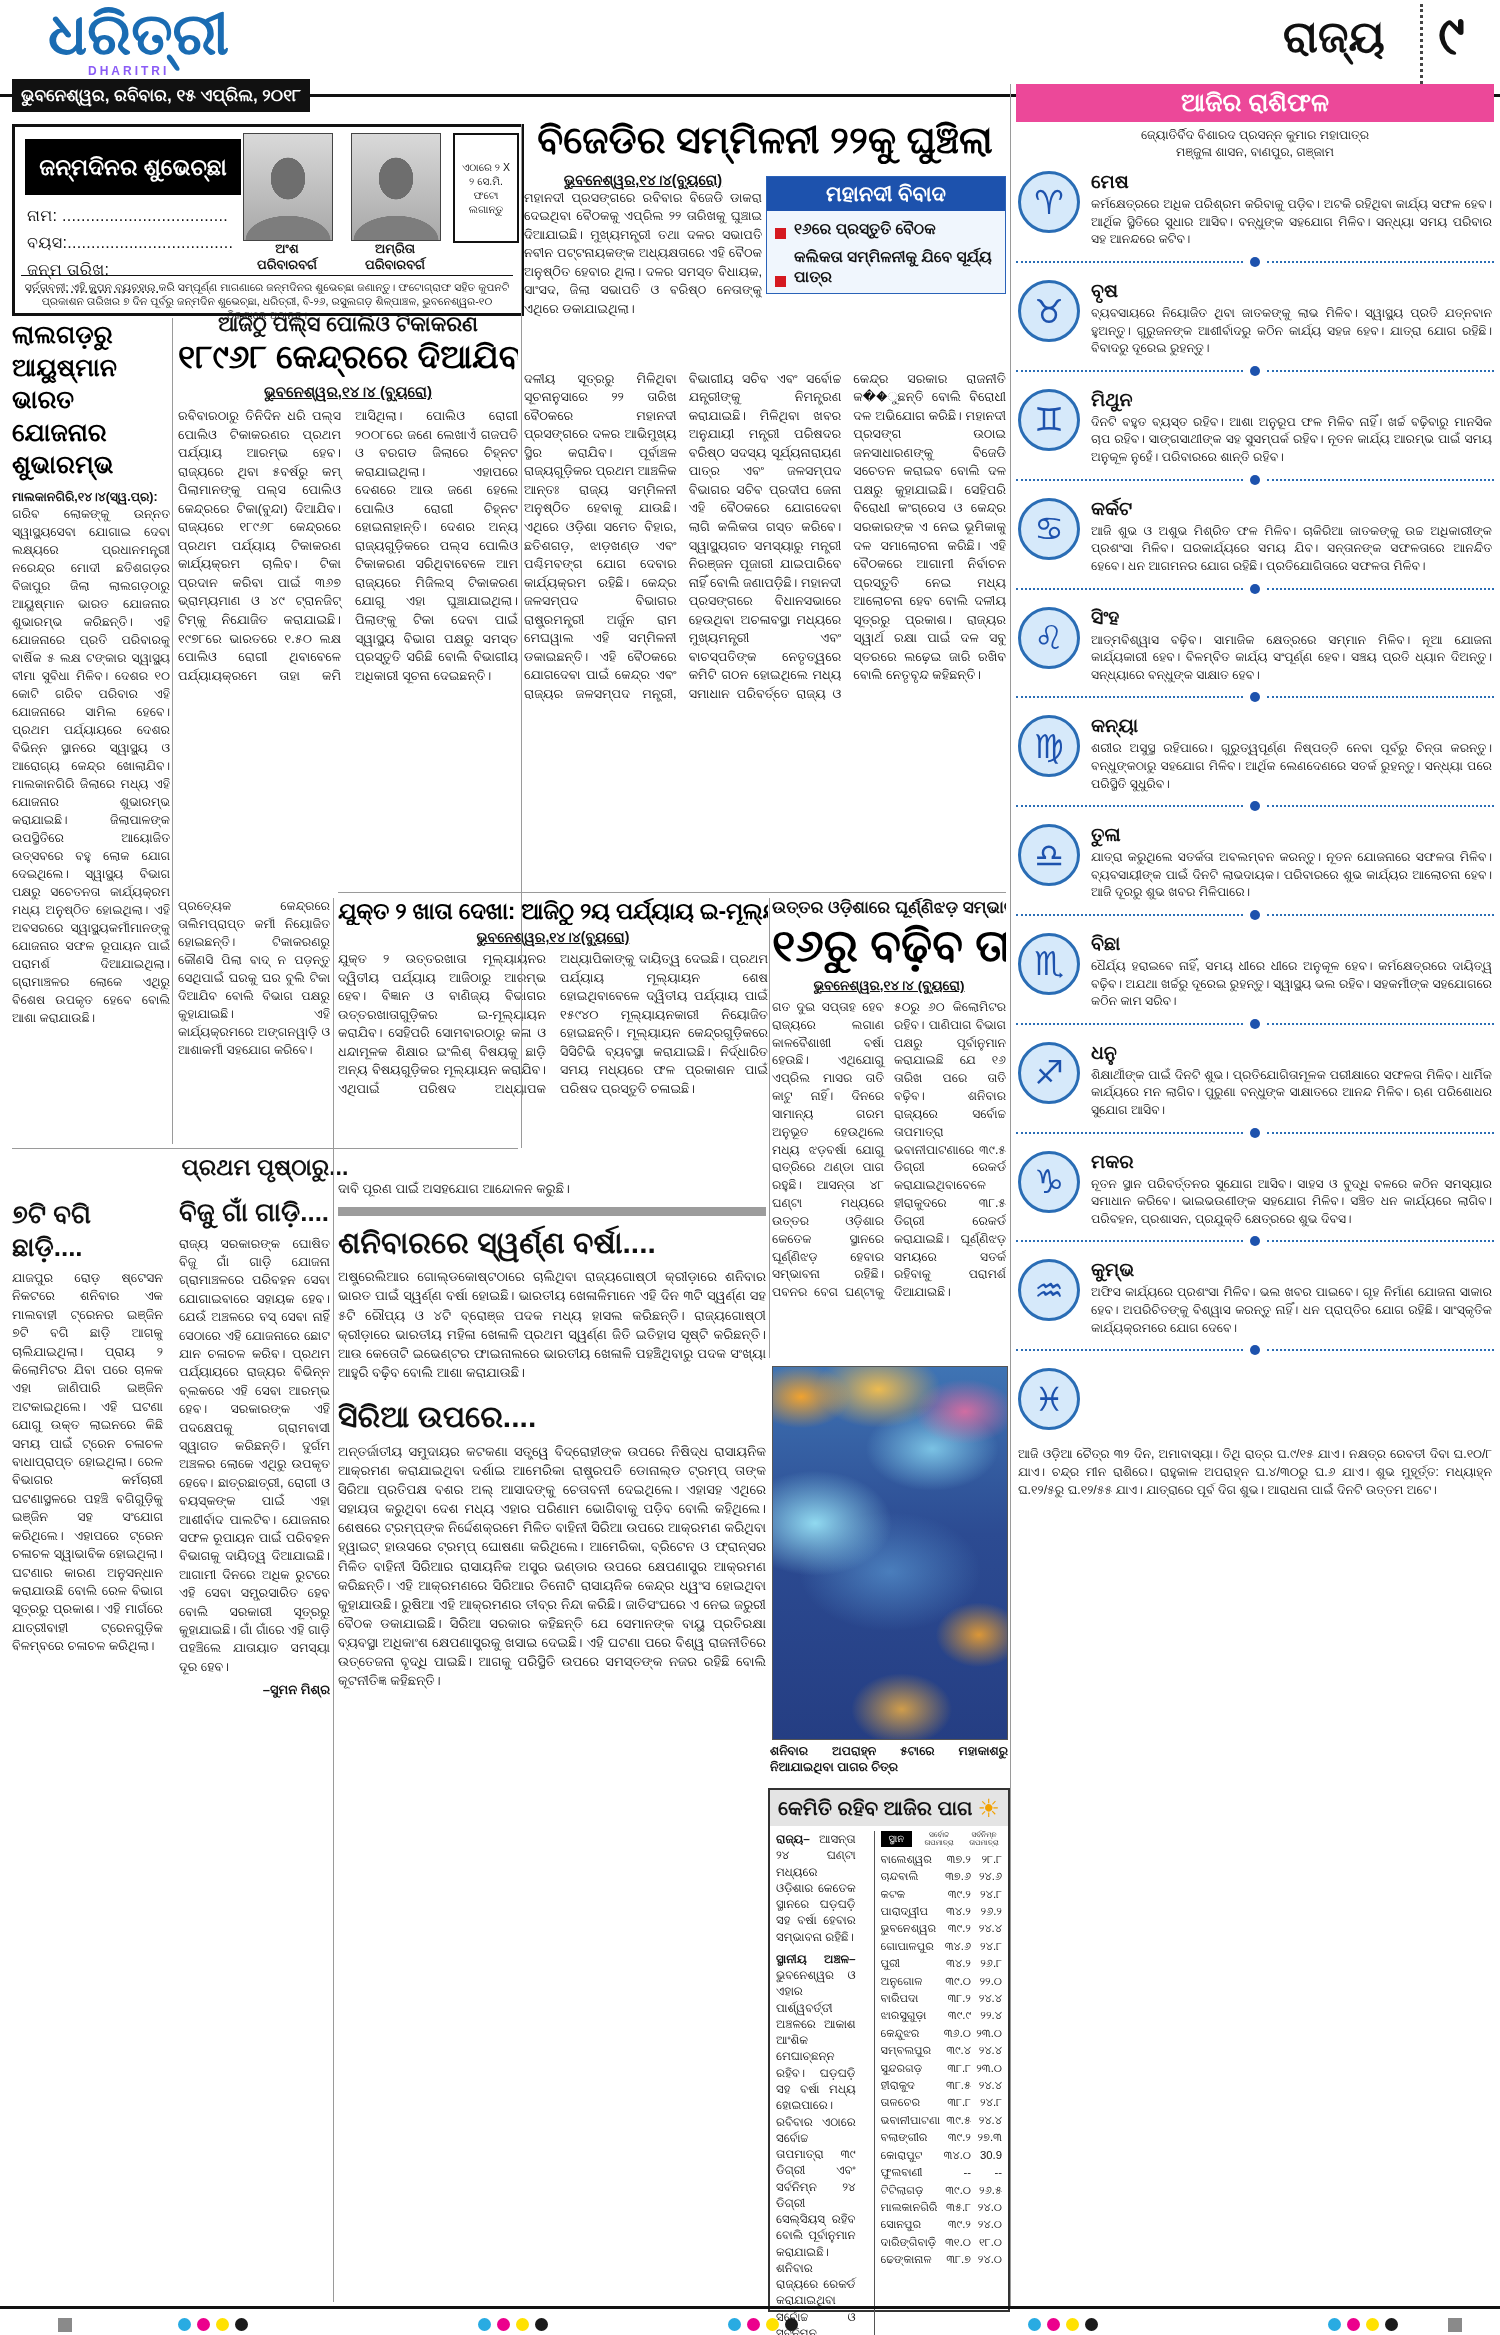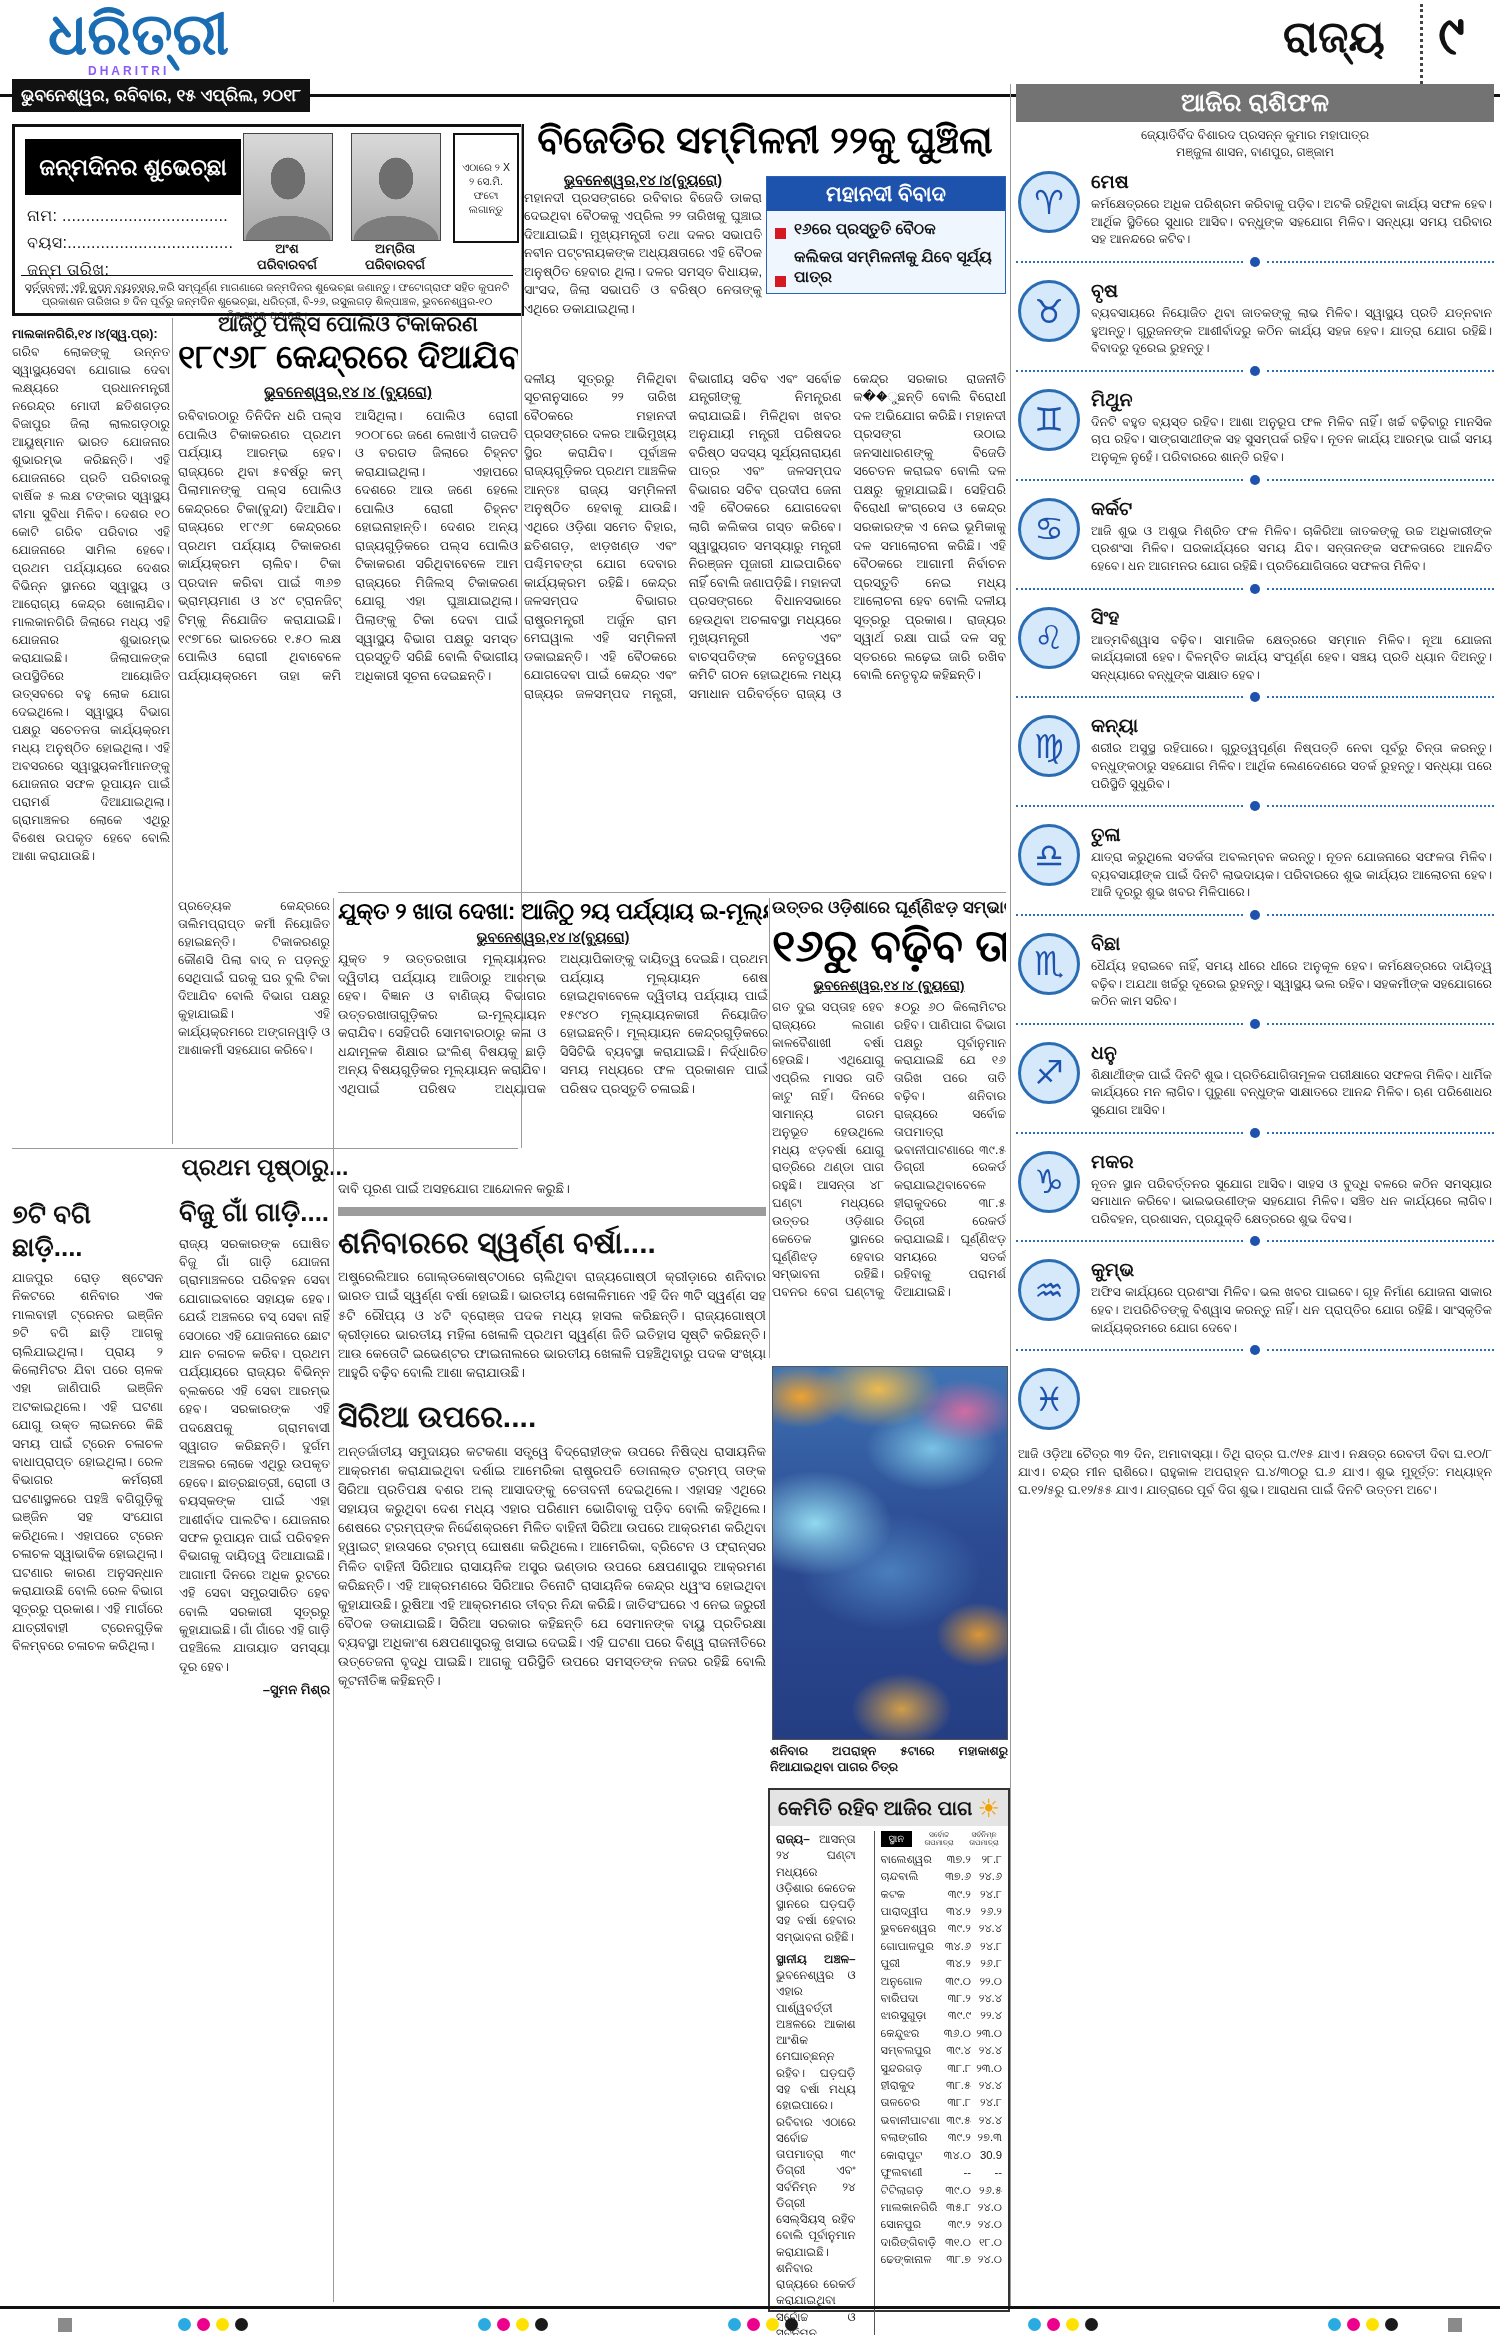--- a/index.html
+++ b/index.html
@@ -48,21 +48,21 @@
   .wx-flex{display:flex;padding:5px 6px 0 6px;}
   .wx-left{width:104px;font-size:11.8px;line-height:1.38;text-align:justify;}
   .wx-right{flex:1;border-left:1.5px solid #555;margin-left:18px;padding-left:6px;}
   .wx-thead{display:flex;align-items:center;margin-bottom:3px;}
   .wx-chip{background:#000;color:#fff;font-size:10px;padding:2px 8px;}
   .wx-h2{font-size:7.3px;line-height:1.15;width:36px;text-align:center;margin-left:auto;}
   .wrow{display:flex;font-size:11.3px;line-height:17.4px;}
   .wcity{flex:1;overflow:hidden;white-space:nowrap;}
   .wnum{width:31px;text-align:right;}
   
-  .hs-head{background:#737373;color:#fff;font-weight:bold;font-size:25px;display:flex;
+  .hs-head{background:#ec4899;color:#fff;font-weight:bold;font-size:25px;display:flex;
            align-items:center;justify-content:center;height:38px;}
   .hs-credit{text-align:center;font-size:12.3px;line-height:1.35;margin-top:5px;}
   .h-entry{display:flex;gap:11px;padding:11px 2px 6px 2px;}
   .h-icon{width:56px;height:56px;flex:0 0 56px;border:3px solid #2a6db5;border-radius:50%;
           background:#d6e9fa;color:#1d52ad;font-size:33px;display:flex;align-items:center;
           justify-content:center;}
   .h-name{font-size:19px;font-weight:bold;margin-bottom:3px;}
   .h-text{font-size:12.4px;line-height:1.42;text-align:justify;}
   .h-sep{display:flex;align-items:center;margin:2px 0;}
   .h-sep .line{flex:1;border-top:2px dotted #2a6db5;}
@@ -134,20 +134,21 @@
         <div class="mh-li">
           <span class="mh-sq"></span>
           <span>କଲିକତା ସମ୍ମିଳନୀକୁ ଯିବେ ସୂର୍ଯ୍ୟ ପାତ୍ର</span>
         </div>
       </div>
     </div>
     <div class="cols3 body-txt" style="height:556px;">ଦଳୀୟ ସୂତ୍ରରୁ ମିଳିଥିବା ସୂଚନାନୁସାରେ ୨୨ ତାରିଖ ବୈଠକରେ ମହାନଦୀ ପ୍ରସଙ୍ଗରେ ଦଳର ଆଭିମୁଖ୍ୟ ସ୍ଥିର କରାଯିବ। ପୂର୍ବାଞ୍ଚଳ ରାଜ୍ୟଗୁଡ଼ିକର ପ୍ରଥମ ଆଞ୍ଚଳିକ ଆନ୍ତଃ ରାଜ୍ୟ ସମ୍ମିଳନୀ ଅନୁଷ୍ଠିତ ହେବାକୁ ଯାଉଛି। ଏଥିରେ ଓଡ଼ିଶା ସମେତ ବିହାର, ଛତିଶଗଡ଼, ଝାଡ଼ଖଣ୍ଡ ଏବଂ ପଶ୍ଚିମବଙ୍ଗ ଯୋଗ ଦେବାର କାର୍ଯ୍ୟକ୍ରମ ରହିଛି। କେନ୍ଦ୍ର ଜଳସମ୍ପଦ ବିଭାଗର ରାଷ୍ଟ୍ରମନ୍ତ୍ରୀ ଅର୍ଜୁନ ରାମ ମେଘୱାଲ ଏହି ସମ୍ମିଳନୀ ଡକାଇଛନ୍ତି। ଏହି ବୈଠକରେ ଯୋଗଦେବା ପାଇଁ କେନ୍ଦ୍ର ଏବଂ ରାଜ୍ୟର ଜଳସମ୍ପଦ ମନ୍ତ୍ରୀ, ବିଭାଗୀୟ ସଚିବ ଏବଂ ସର୍ବୋଚ୍ଚ ଯନ୍ତ୍ରୀଙ୍କୁ ନିମନ୍ତ୍ରଣ କରାଯାଇଛି। ମିଳିଥିବା ଖବର ଅନୁଯାୟୀ ମନ୍ତ୍ରୀ ପରିଷଦର ବରିଷ୍ଠ ସଦସ୍ୟ ସୂର୍ଯ୍ୟନାରାୟଣ ପାତ୍ର ଏବଂ ଜଳସମ୍ପଦ ବିଭାଗର ସଚିବ ପ୍ରଦୀପ ଜେନା ଏହି ବୈଠକରେ ଯୋଗଦେବା ଲାଗି କଲିକତା ଗସ୍ତ କରିବେ। ସ୍ୱାସ୍ଥ୍ୟଗତ ସମସ୍ୟାରୁ ମନ୍ତ୍ରୀ ନିରଞ୍ଜନ ପୂଜାରୀ ଯାଇପାରିବେ ନାହିଁ ବୋଲି ଜଣାପଡ଼ିଛି। ମହାନଦୀ ପ୍ରସଙ୍ଗରେ ବିଧାନସଭାରେ ହେଉଥିବା ଅଚଳାବସ୍ଥା ମଧ୍ୟରେ ମୁଖ୍ୟମନ୍ତ୍ରୀ ଏବଂ ବାଚସ୍ପତିଙ୍କ ନେତୃତ୍ୱରେ କମିଟି ଗଠନ ହୋଇଥିଲେ ମଧ୍ୟ ସମାଧାନ ପରିବର୍ତ୍ତେ ରାଜ୍ୟ ଓ କେନ୍ଦ୍ର ସରକାର ରାଜନୀତି କ��ୁଛନ୍ତି ବୋଲି ବିରୋଧୀ ଦଳ ଅଭିଯୋଗ କରିଛି। ମହାନଦୀ ପ୍ରସଙ୍ଗ ଉଠାଇ ଜନସାଧାରଣଙ୍କୁ ବିଜେଡି ସଚେତନ କରାଇବ ବୋଲି ଦଳ ପକ୍ଷରୁ କୁହାଯାଇଛି। ସେହିପରି ବିରୋଧୀ କଂଗ୍ରେସ ଓ କେନ୍ଦ୍ର ସରକାରଙ୍କ ଏ ନେଇ ଭୂମିକାକୁ ଦଳ ସମାଲୋଚନା କରିଛି। ଏହି ବୈଠକରେ ଆଗାମୀ ନିର୍ବାଚନ ପ୍ରସ୍ତୁତି ନେଇ ମଧ୍ୟ ଆଲୋଚନା ହେବ ବୋଲି ଦଳୀୟ ସୂତ୍ରରୁ ପ୍ରକାଶ। ରାଜ୍ୟର ସ୍ୱାର୍ଥ ରକ୍ଷା ପାଇଁ ଦଳ ସବୁ ସ୍ତରରେ ଲଢ଼େଇ ଜାରି ରଖିବ ବୋଲି ନେତୃବୃନ୍ଦ କହିଛନ୍ତି।</div>
   </div>
 
   <div class="abs" style="left:12px;top:318px;width:158px;height:826px;overflow:hidden;">
+    <div class="headline" style="font-size:25px;line-height:1.3;">ଲାଲଗଡ଼ରୁ ଆୟୁଷ୍ମାନ ଭାରତ ଯୋଜନାର ଶୁଭାରମ୍ଭ</div>
     <div class="body-txt" style="font-size:12.4px;margin-top:8px;height:640px;">
       <span class="b">ମାଲକାନଗିରି,୧୪।୪(ସ୍ୱ.ପ୍ର):</span>
       <span>ଗରିବ ଲୋକଙ୍କୁ ଉନ୍ନତ ସ୍ୱାସ୍ଥ୍ୟସେବା ଯୋଗାଇ ଦେବା ଲକ୍ଷ୍ୟରେ ପ୍ରଧାନମନ୍ତ୍ରୀ ନରେନ୍ଦ୍ର ମୋଦୀ ଛତିଶଗଡ଼ର ବିଜାପୁର ଜିଲା ଲାଲଗଡ଼ଠାରୁ ଆୟୁଷ୍ମାନ ଭାରତ ଯୋଜନାର ଶୁଭାରମ୍ଭ କରିଛନ୍ତି। ଏହି ଯୋଜନାରେ ପ୍ରତି ପରିବାରକୁ ବାର୍ଷିକ ୫ ଲକ୍ଷ ଟଙ୍କାର ସ୍ୱାସ୍ଥ୍ୟ ବୀମା ସୁବିଧା ମିଳିବ। ଦେଶର ୧୦ କୋଟି ଗରିବ ପରିବାର ଏହି ଯୋଜନାରେ ସାମିଲ ହେବେ। ପ୍ରଥମ ପର୍ଯ୍ୟାୟରେ ଦେଶର ବିଭିନ୍ନ ସ୍ଥାନରେ ସ୍ୱାସ୍ଥ୍ୟ ଓ ଆରୋଗ୍ୟ କେନ୍ଦ୍ର ଖୋଲାଯିବ। ମାଲକାନଗିରି ଜିଲାରେ ମଧ୍ୟ ଏହି ଯୋଜନାର ଶୁଭାରମ୍ଭ କରାଯାଇଛି। ଜିଲାପାଳଙ୍କ ଉପସ୍ଥିତିରେ ଆୟୋଜିତ ଉତ୍ସବରେ ବହୁ ଲୋକ ଯୋଗ ଦେଇଥିଲେ। ସ୍ୱାସ୍ଥ୍ୟ ବିଭାଗ ପକ୍ଷରୁ ସଚେତନତା କାର୍ଯ୍ୟକ୍ରମ ମଧ୍ୟ ଅନୁଷ୍ଠିତ ହୋଇଥିଲା। ଏହି ଅବସରରେ ସ୍ୱାସ୍ଥ୍ୟକର୍ମୀମାନଙ୍କୁ ଯୋଜନାର ସଫଳ ରୂପାୟନ ପାଇଁ ପରାମର୍ଶ ଦିଆଯାଇଥିଲା। ଗ୍ରାମାଞ୍ଚଳର ଲୋକେ ଏଥିରୁ ବିଶେଷ ଉପକୃତ ହେବେ ବୋଲି ଆଶା କରାଯାଉଛି।</span>
     </div>
   </div>
 
   <div class="abs" style="left:178px;top:312px;width:340px;height:580px;overflow:hidden;">
     <div class="kicker" style="font-size:21px;">ଆଜିଠୁ ପଲ୍ସ ପୋଲିଓ ଟିକାକରଣ</div>
     <div class="headline ctr nowrap" style="font-size:33px;margin-top:2px;">୧୮୯୬୮ କେନ୍ଦ୍ରରେ ଦିଆଯିବ ଟିକା</div>
     <div class="dateline" style="font-size:15px;margin:6px 0;">ଭୁବନେଶ୍ୱର,୧୪।୪ (ବ୍ୟୁରୋ)</div>

